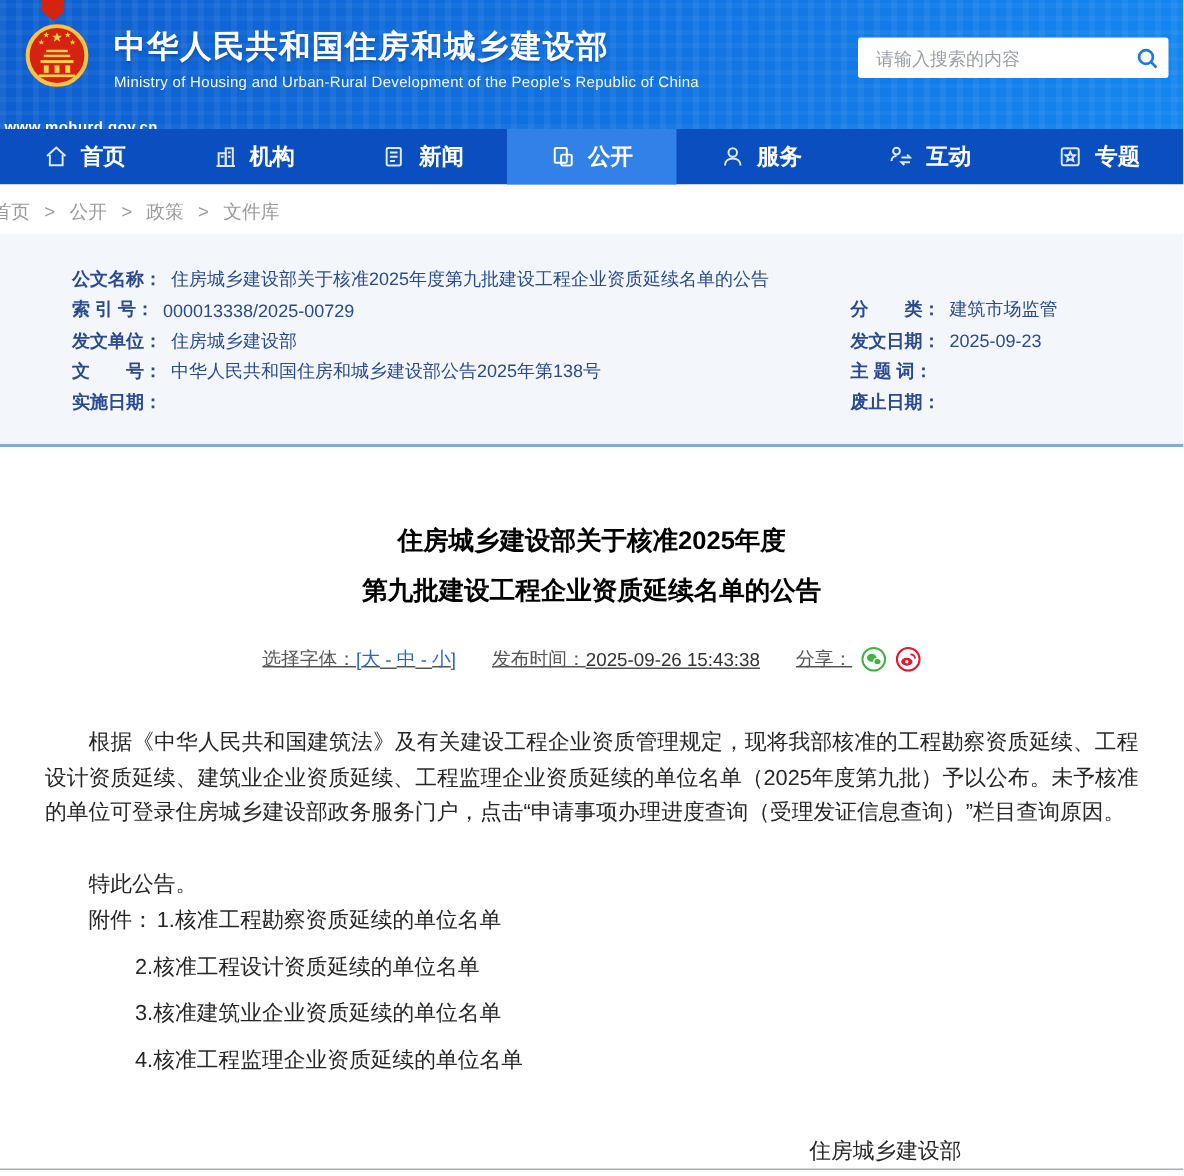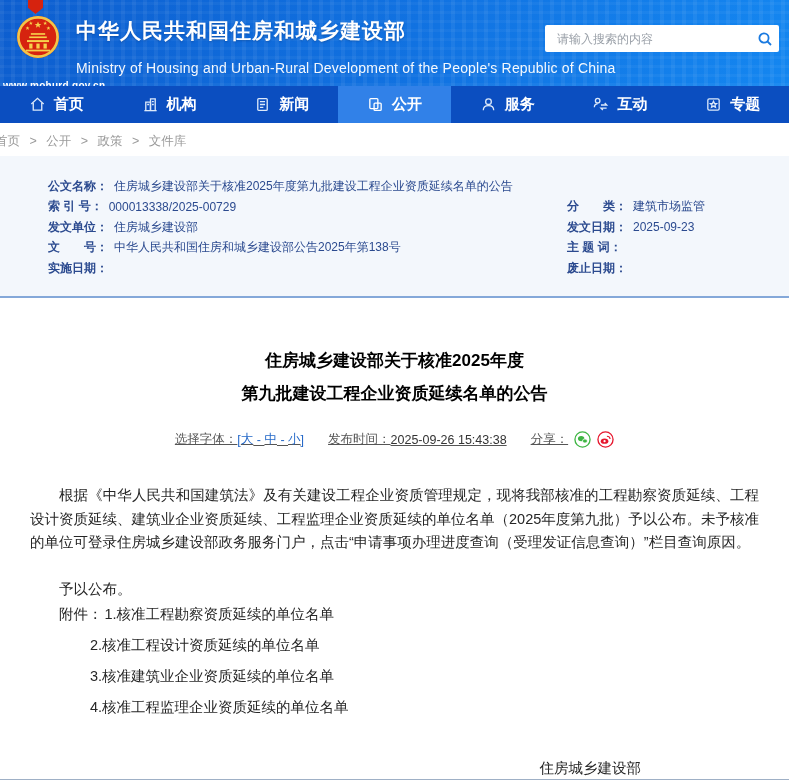--- a/index.html
+++ b/index.html
@@ -12,22 +12,22 @@
     background-image:
       repeating-linear-gradient(90deg, rgba(255,255,255,0.07) 0 4px, transparent 4px 11px),
       repeating-linear-gradient(0deg, rgba(255,255,255,0.05) 0 3px, transparent 3px 9px);
     opacity:.8; }
   .flag { position:absolute; left:28px; top:0; width:15px; height:14px; background:#d6230f;
     clip-path:polygon(0 0,100% 0,100% 55%,50% 100%,0 55%); }
   .emblem { position:absolute; left:16px; top:14px; }
   .site-url { position:absolute; left:3px; top:80px; color:#fff; font-size:10px; font-weight:bold; letter-spacing:.3px; }
   .h-titles { position:absolute; left:76px; top:17px; color:#fff; }
   .h-cn { font-size:21px; font-weight:bold; letter-spacing:1px; text-shadow:0 1px 2px rgba(0,40,100,.35); }
-  .h-en { font-size:14px; margin-top:15px; color:rgba(255,255,255,.95); letter-spacing:.2px; }
-  .search { position:absolute; right:10px; top:25px; width:234px; height:27px; background:#fff; border-radius:2px; display:flex; align-items:center; }
+  .h-en { font-size:10px; margin-top:5px; color:rgba(255,255,255,.95); letter-spacing:.2px; }
+  .search { position:absolute; right:10px; top:25px; width:207px; height:27px; background:#fff; border-radius:2px; display:flex; align-items:center; }
   .search input { flex:1; border:none; outline:none; font-size:12px; padding:0 8px 0 12px; color:#333; font-family:inherit; }
   .search input::placeholder { color:#9aa0a8; }
   .search-btn { width:28px; height:27px; border:none; background:transparent; display:flex; align-items:center; justify-content:center; cursor:pointer; }
 
   
   .nav { display:flex; height:37px; background:#0b4ec0; }
   .nav-item { flex:1; display:flex; align-items:center; justify-content:center; gap:8px; color:#fff; font-size:15px; font-weight:bold; cursor:pointer; }
   .nav-item.active { background:#3181e8; }
   .nav-item svg { display:block; }
 
@@ -256,21 +256,21 @@
           <circle cx="9" cy="9" r="8" fill="#fff" stroke="#e6162d" stroke-width="1.4"></circle>
           <ellipse cx="8" cy="10.8" rx="4" ry="2.8" fill="#e6162d"></ellipse>
           <circle cx="8" cy="10.8" r="1.2" fill="#fff"></circle>
           <path d="M10.5 5.5 q3 0 3.4 3" fill="none" stroke="#e6162d" stroke-width="1.2"></path>
         </svg>
     </span>
   </div>
 
   <div class="content">
     <p class="para">根据《中华人民共和国建筑法》及有关建设工程企业资质管理规定，现将我部核准的工程勘察资质延续、工程设计资质延续、建筑业企业资质延续、工程监理企业资质延续的单位名单（2025年度第九批）予以公布。未予核准的单位可登录住房城乡建设部政务服务门户，点击“申请事项办理进度查询（受理发证信息查询）”栏目查询原因。</p>
-    <p class="notice">予以公布。</p>
+    <p class="notice">特此公告。</p>
 
     <div class="att-block">
       <div class="att-first">
         <span class="att-label">附件：</span>
         <span class="att-item">1.核准工程勘察资质延续的单位名单</span>
       </div>
       <div class="att-item">2.核准工程设计资质延续的单位名单</div>
       <div class="att-item">3.核准建筑业企业资质延续的单位名单</div>
       <div class="att-item">4.核准工程监理企业资质延续的单位名单</div>
     </div>

